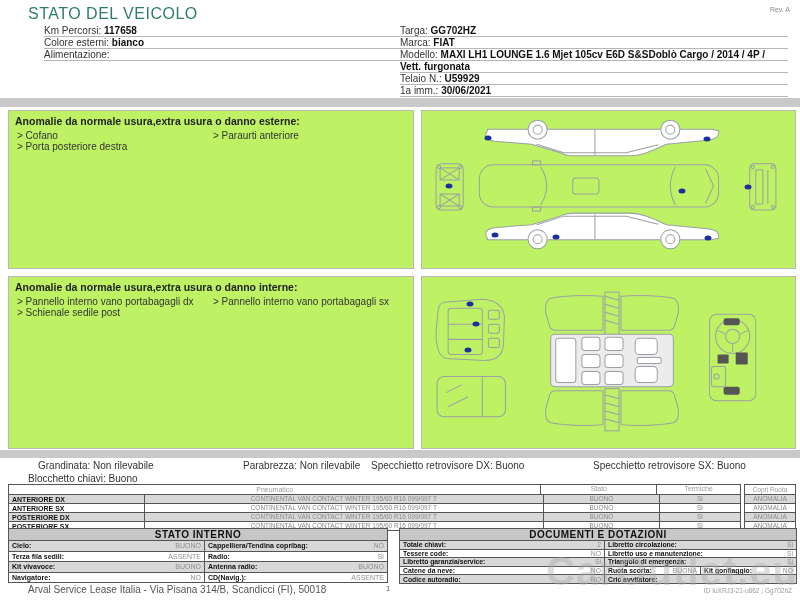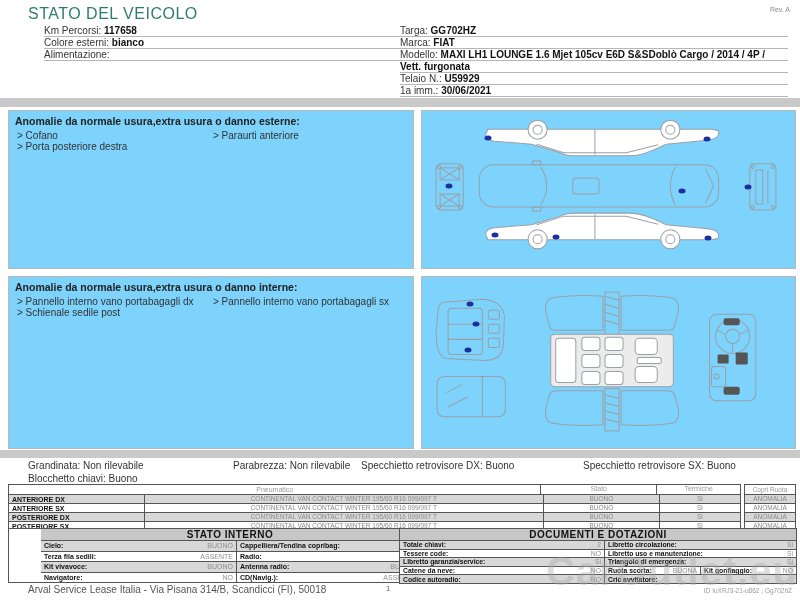--- a/index.html
+++ b/index.html
@@ -15,34 +15,34 @@
   .f-left{left:44px;width:360px;}
   .f-right{left:400px;width:388px;}
   .f-row{line-height:12px;min-height:12px;
     background-image:repeating-linear-gradient(to bottom, transparent 0 11px, #b6b6b6 11px 12px);}
   .f-value{font-weight:bold;color:#111;}
   
   .bar{position:absolute;left:0;width:800px;background:#c9c9c9;}
   #bar1{top:98px;height:9px;}
   #bar2{top:450px;height:8px;}
   
-  .panel{position:absolute;border:1px solid #b8b8b8;background:#7dd3fc;}
+  .panel{position:absolute;border:1px solid #b8b8b8;background:#bef264;}
   #anom-ext{left:8px;top:110px;width:404px;height:157px;}
   #diag-ext{left:421px;top:110px;width:373px;height:157px;}
   #anom-int{left:8px;top:276px;width:404px;height:171px;}
   #diag-int{left:421px;top:276px;width:373px;height:171px;}
   .anom-title{font-size:10.5px;font-weight:bold;color:#222;padding:4px 6px 3px;}
   .anom-grid{display:grid;grid-template-columns:1fr 1fr;padding:0 6px;font-size:10px;color:#333;}
   .anom-item{line-height:11px;padding-left:2px;}
   .diag{position:relative;width:100%;height:100%;}
   .diag svg{position:absolute;left:0;top:0;width:100%;height:100%;}
   .dot{position:absolute;width:7px;height:5px;border-radius:50%;transform:translate(-50%,-50%);}
   
   #conditions{position:absolute;left:28px;top:460px;width:764px;font-size:10px;color:#333;}
-  .cond-row1{display:flex;align-items:flex-end;}
+  .cond-row1{display:flex;align-items:flex-end;margin-left:10px;}
   .cond-item{display:inline-block;}
   .cond-row1 .cond-item:nth-child(1){width:205px;}
   .cond-row1 .cond-item:nth-child(2){width:128px;}
   .cond-row1 .cond-item:nth-child(3){width:222px;}
   .cond-row2{position:absolute;left:0;top:13px;}
   
   #tires{position:absolute;left:8px;top:484px;width:731px;border:1px solid #555;}
   .th{display:flex;height:9px;align-items:center;color:#9a9a9a;font-size:7px;}
   .th .h-pneu{flex:0 0 72.7%;text-align:center;}
   .th .h-stato{flex:0 0 15.7%;text-align:center;border-left:1px solid #555;height:100%;}
@@ -52,21 +52,21 @@
   .c-pos{flex:0 0 18%;font-weight:bold;color:#111;font-size:7px;padding-left:3px;white-space:nowrap;overflow:hidden;}
   .c-spec{flex:0 0 54.5%;text-align:center;border-left:1px solid #555;font-size:6.5px;color:#8a8a8a;white-space:nowrap;overflow:hidden;height:100%;line-height:8px;}
   .c-stato{flex:0 0 15.7%;text-align:center;border-left:1px solid #555;font-size:6.5px;color:#8a8a8a;height:100%;line-height:8px;}
   .c-term{flex:1;text-align:center;border-left:1px solid #555;font-size:6.5px;color:#8a8a8a;height:100%;line-height:8px;}
   #copri{position:absolute;left:744px;top:484px;width:50px;border:1px solid #555;background:#fff;}
   .copri-h{height:9px;font-size:6.5px;color:#9a9a9a;text-align:center;line-height:9px;white-space:nowrap;overflow:hidden;}
   .cb{height:8px;border-top:1px solid #555;text-align:center;font-size:6.5px;color:#8a8a8a;line-height:8px;}
   #copri-rows .cb:nth-child(odd){background:#d8d8d8;}
   
   .itable{position:absolute;top:528px;border:1px solid #555;background:#fff;}
-  #stato-interno{left:8px;width:378px;padding-left:32px;}
+  #stato-interno{left:8px;width:378px;}
   #documenti{left:399px;width:396px;}
   .it-head{background:#c7c7c7;font-size:10px;font-weight:bold;text-align:center;color:#111;height:11px;line-height:11px;letter-spacing:.5px;}
   .irow{display:flex;border-top:1px solid #555;}
   #stato-interno .irow{height:9.5px;}
   #documenti .irow{height:7.6px;}
   .irows .irow:nth-child(odd){background:#d8d8d8;}
   .icell{display:flex;justify-content:space-between;align-items:center;padding:0 3px;flex:1;border-left:1px solid #555;overflow:hidden;white-space:nowrap;}
   .icell:first-child{border-left:none;flex:0 0 50%;}
   .ilabel{font-weight:bold;color:#111;font-size:7px;}
   .ivalue{color:#8f8f8f;font-size:7px;}

